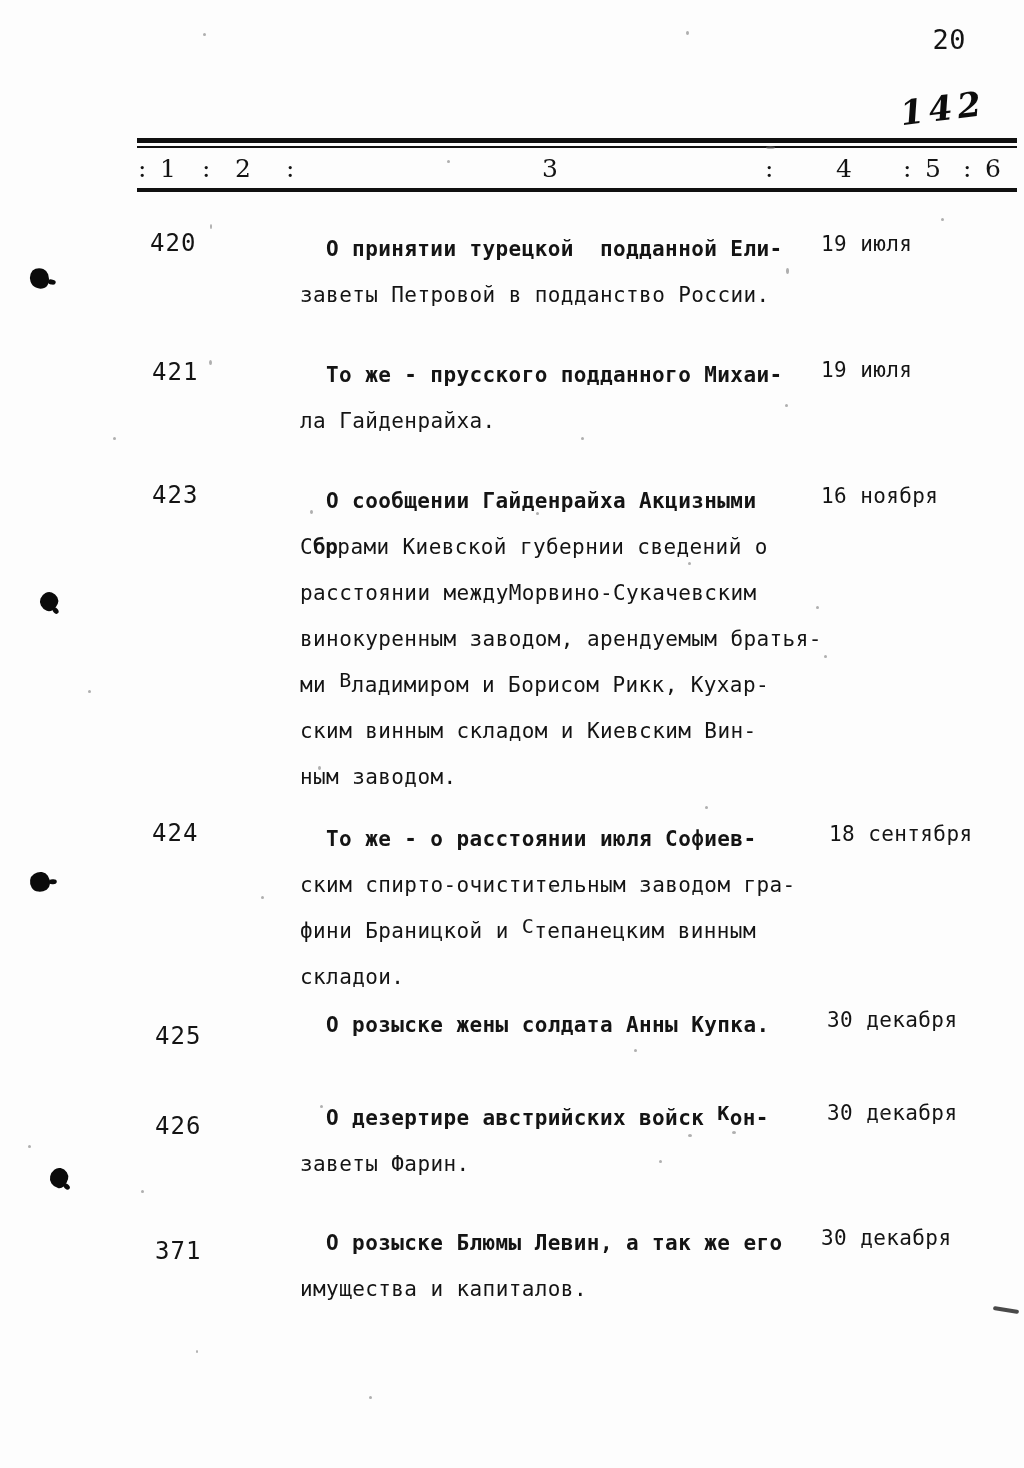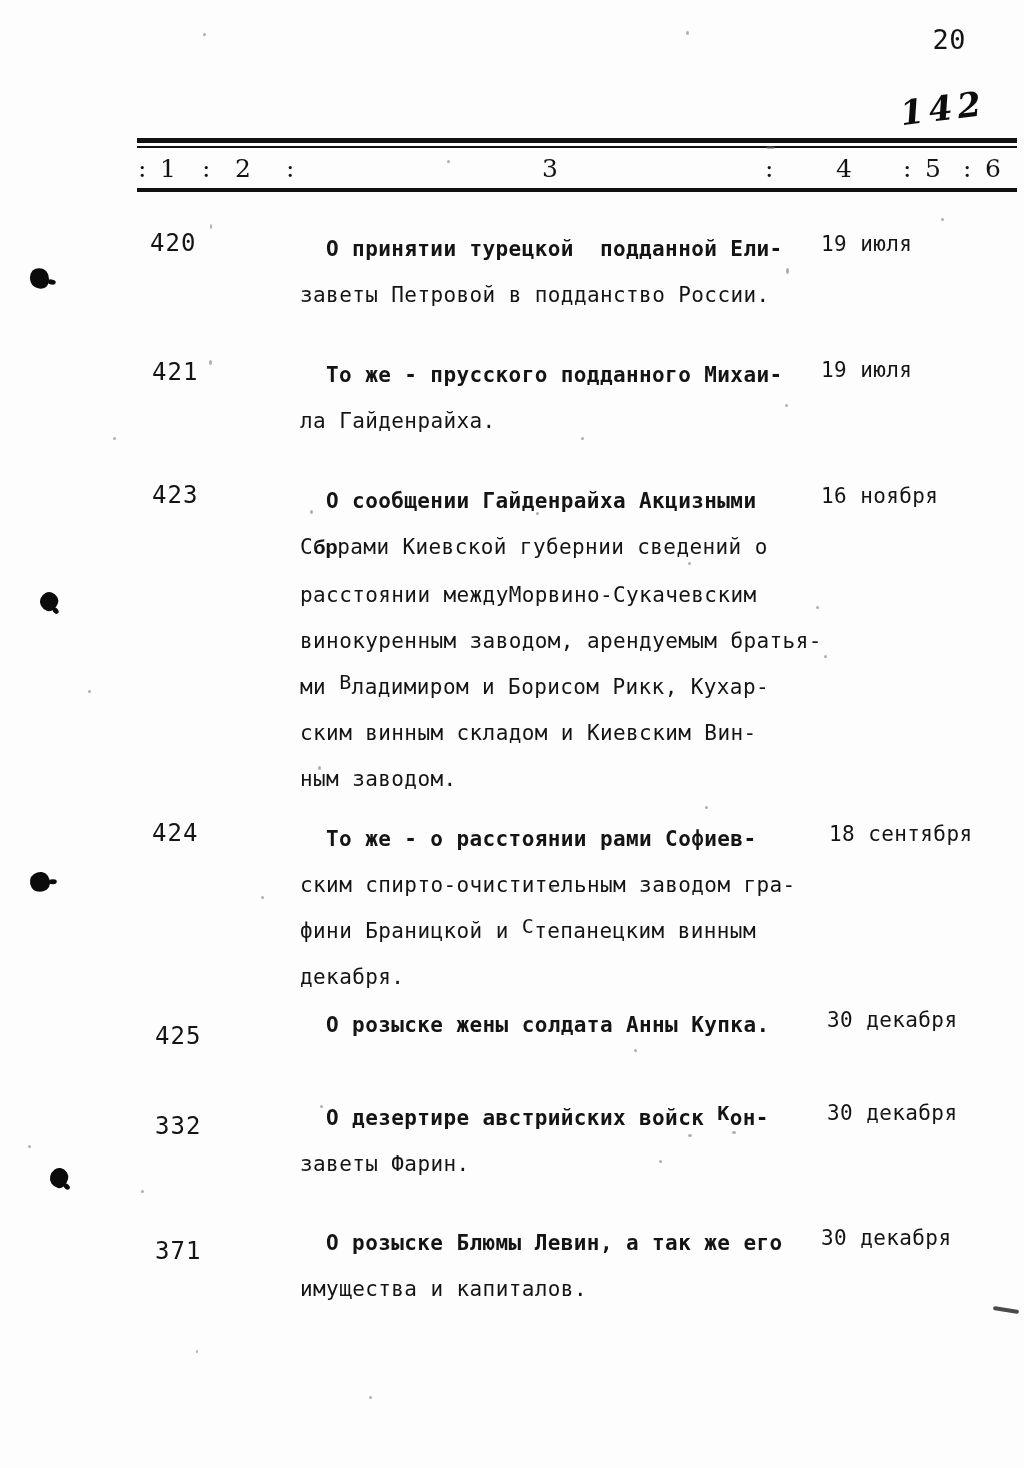--- a/index.html
+++ b/index.html
@@ -111,21 +111,21 @@
     white-space: pre;
     margin-left: 33px;
   }
 
   
   .raised {
     display: inline-block;
     transform: translateY(-5px);
     font-size: 20px;
   }
-  .overstrike { font-weight: 700; letter-spacing: -.5px; font-family: Liberation Mono, monospace; }
+  .overstrike { font-weight: 700; letter-spacing: -.5px; }
 
   .tail-mark {
     position: absolute;
     width: 26px;
     height: 4px;
     background: #2a2a2a;
     border-radius: 3px;
     transform: rotate(9deg);
     opacity: .85;
   }
@@ -176,35 +176,35 @@
 <span>расстоянии междуМорвино-Сукачевским</span>
 <span>винокуренным заводом, арендуемым братья-</span>
 <span>ми <span class="raised">В</span>ладимиром и Борисом Рикк, Кухар-</span>
 <span>ским винным складом и Киевским Вин-</span>
 <span>ным заводом.</span></div>
     <div class="date" style="top:484px">16 ноября</div>
   </div>
 
   <div class="row">
     <div class="num" style="left:152px; top:819px">424</div>
-    <div class="body" style="top:816px; width:500px"><span class="indent">То же - о расстоянии рами Софиев-</span>
+    <div class="body" style="top:816px; width:500px"><span class="indent">То же - о расстоянии июля Софиев-</span>
 <span>ским спирто-очистительным заводом гра-</span>
 <span>фини Браницкой и <span class="raised">С</span>тепанецким винным</span>
-<span>декабря.</span></div>
+<span>складои.</span></div>
     <div class="date" style="top:822px; left:796px">18 сентября</div>
   </div>
 
   <div class="row">
     <div class="num" style="left:155px; top:1022px">425</div>
     <div class="body" style="top:1002px"><span class="indent">О розыске жены солдата Анны Купка.</span></div>
     <div class="date" style="top:1008px; left:794px">30 декабря</div>
   </div>
 
   <div class="row">
-    <div class="num" style="left:155px; top:1112px">332</div>
+    <div class="num" style="left:155px; top:1112px">426</div>
     <div class="body" style="top:1095px"><span class="indent">О дезертире австрийских войск <span class="raised">К</span>он-</span>
 <span>заветы Фарин.</span></div>
     <div class="date" style="top:1101px; left:794px">30 декабря</div>
   </div>
 
   <div class="row">
     <div class="num" style="left:155px; top:1237px">371</div>
     <div class="body" style="top:1220px"><span class="indent">О розыске Блюмы Левин, а так же его</span>
 <span>имущества и капиталов.</span></div>
     <div class="date" style="top:1226px">30 декабря</div>

